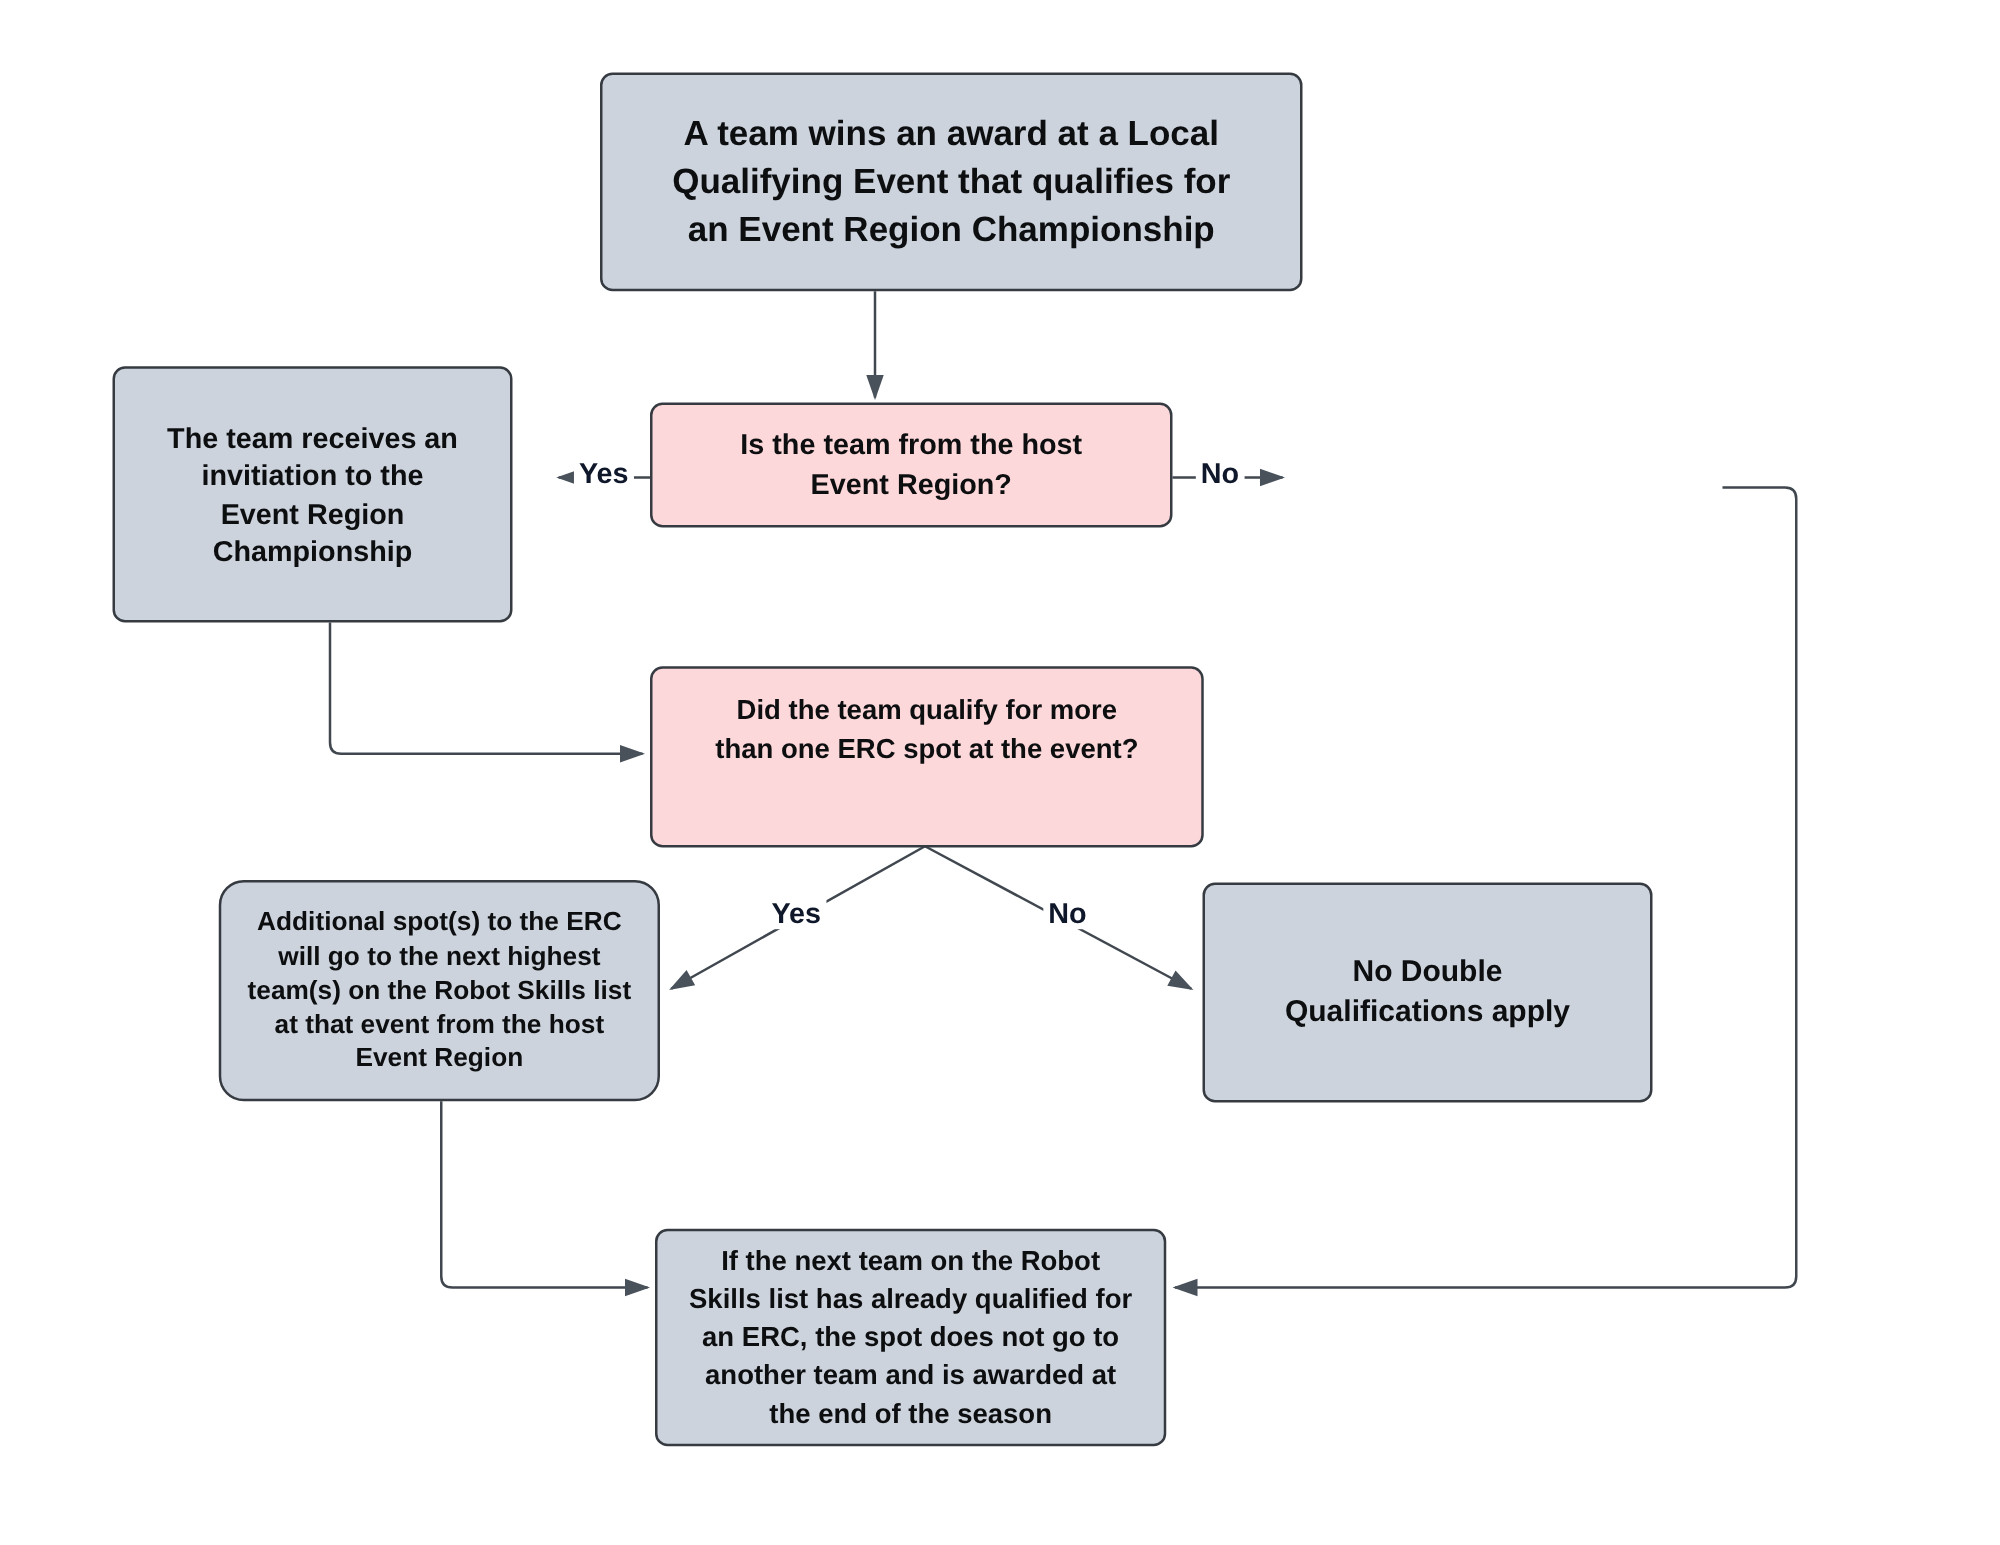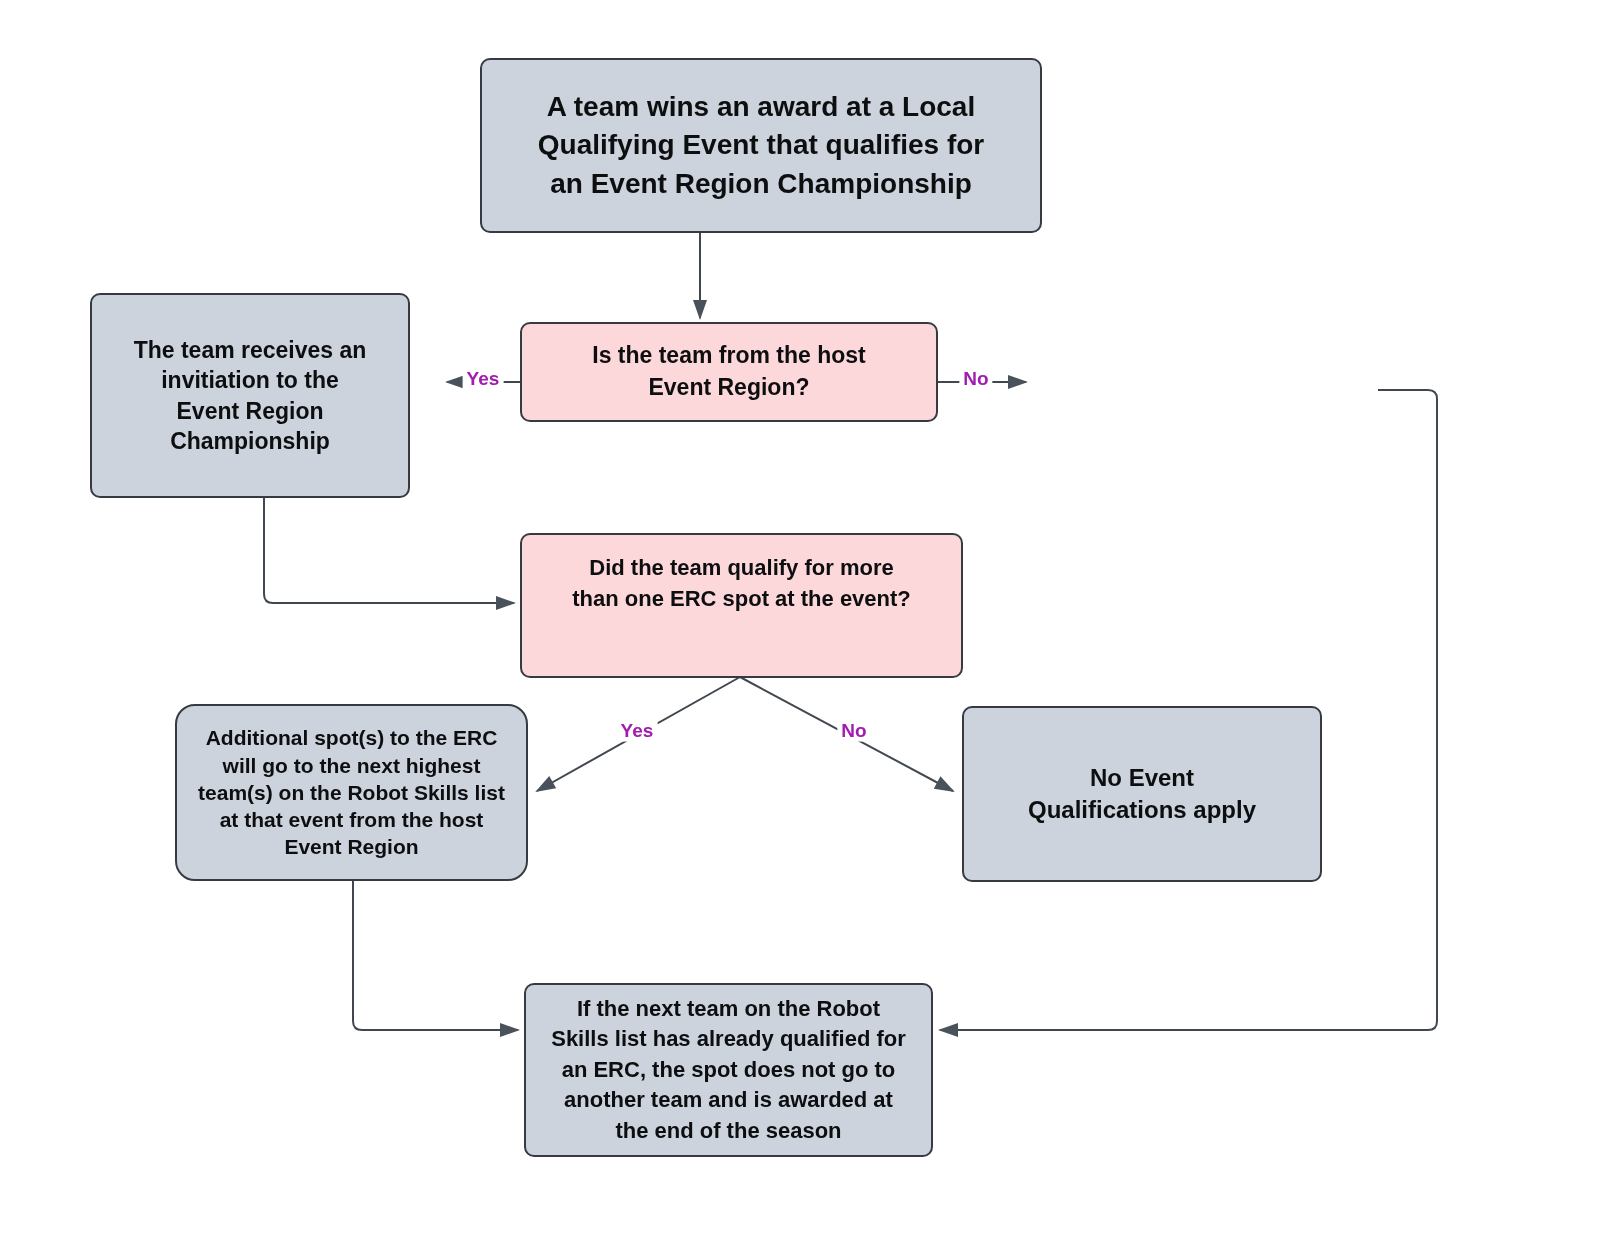--- a/index.html
+++ b/index.html
@@ -42,22 +42,22 @@
                    align-items: flex-start; padding-top: 18px; }
   .n-additional  { left: 175px; top: 704px; width: 353px; height: 177px; font-size: 21px; line-height: 1.30; border-radius: 20px; }
   .n-nodouble    { left: 962px; top: 706px; width: 360px; height: 176px; font-size: 24px; line-height: 1.32; }
   .n-season      { left: 524px; top: 983px; width: 409px; height: 174px; font-size: 22px; line-height: 1.38; }
 
   .edge-label {
     position: absolute;
     transform: translate(-50%, -50%);
     background: #ffffff;
     font-weight: bold;
-    font-size: 19px;
-    color: #a21caf;
+    font-size: 23px;
+    color: #0f172a;
     padding: 0 4px;
     z-index: 2;
     line-height: 1.1;
   }
   .lbl-yes1 { left: 483px; top: 379px; }
   .lbl-no1  { left: 976px; top: 379px; }
   .lbl-yes2 { left: 637px; top: 731px; }
   .lbl-no2  { left: 854px; top: 731px; }
 </style>
 </head>
@@ -98,21 +98,21 @@
 
   <div class="node decision n-decision2">Did the team qualify for more
 than one ERC spot at the event?</div>
 
   <div class="node process n-additional">Additional spot(s) to the ERC
 will go to the next highest
 team(s) on the Robot Skills list
 at that event from the host
 Event Region</div>
 
-  <div class="node process n-nodouble">No Event
+  <div class="node process n-nodouble">No Double
 Qualifications apply</div>
 
   <div class="node process n-season">If the next team on the Robot
 Skills list has already qualified for
 an ERC, the spot does not go to
 another team and is awarded at
 the end of the season</div>
 
   <div class="edge-label lbl-yes1">Yes</div>
   <div class="edge-label lbl-no1">No</div>

